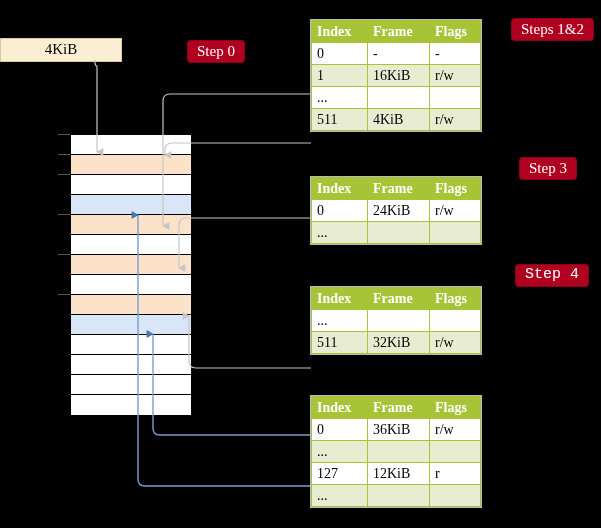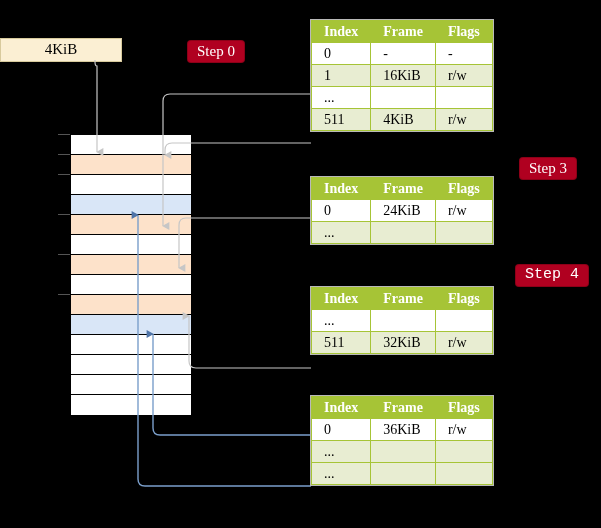--- a/index.html
+++ b/index.html
@@ -22,21 +22,21 @@
           border:1px solid #000;box-sizing:border-box;background:#fff;}
   .memrow{position:absolute;left:0;width:120px;box-sizing:border-box;
           border-bottom:1px solid #000;}
   .memrow.last{border-bottom:none;}
   .tick{position:absolute;width:12px;height:0;border-top:1px solid #555;}
 
   
   .ptable{position:absolute;border-collapse:collapse;
           font-size:14px;background:#fff;
           box-shadow:0 0 0 1px #b9b9b9;}
-  .ptable td,.ptable th{border:1px solid #A6C436;padding:1px 12px;
+  .ptable td,.ptable th{border:1px solid #A6C436;padding:1px 5px;
           height:22px;box-sizing:border-box;text-align:left;
           font-weight:normal;vertical-align:middle;white-space:nowrap;}
   .ptable th{background:#A6C436;color:#fff;font-weight:bold;
              font-family:"Liberation Serif",serif;font-size:14px;
              border:1px solid #A6C436;}
   .ptable tr.alt td{background:#E8EDD2;}
   .ptable tr.plain td{background:#fff;}
   .ptable td.hl{background:#FAF5A8;}
   .c-index{width:56px;}
   .c-frame{width:62px;}
@@ -49,20 +49,23 @@
 <body>
 
 <div id="stage">
 
   <div class="kib-box" style="left:0px;top:38px;width:120px;height:22px;">
     <span>4KiB</span>
   </div>
 
   <div class="badge" style="left:188px;top:41px;text-align:center;">
     <span>Step 0</span>
+  </div>
+  <div class="badge" style="left:512px;top:19px;">
+    <span>Steps 1&amp;2</span>
   </div>
   <div class="badge" style="left:520px;top:158px;">
     <span>Step 3</span>
   </div>
   <div class="badge" style="left:516px;top:265px;font-family:Liberation Mono, monospace;">
     <span>Step 4</span>
   </div>
 
   <div class="memcol" id="memcol">
       <div class="memrow" style="top: 0px; height: 20px; background: rgb(255, 255, 255);"></div>
@@ -196,20 +199,25 @@
         <tr class="plain">
           <td class="c-index">0</td>
           <td class="c-frame">36KiB</td>
           <td class="c-flags">r/w</td>
         </tr>
         <tr class="alt">
           <td class="c-index">...</td>
           <td class="c-frame"></td>
           <td class="c-flags"></td>
         </tr>
+        <tr class="plain">
+          <td class="c-index">127</td>
+          <td class="c-frame">12KiB</td>
+          <td class="c-flags">r</td>
+        </tr>
         <tr class="alt">
           <td class="c-index">...</td>
           <td class="c-frame"></td>
           <td class="c-flags"></td>
         </tr>
       </tbody>
     </table>
 
 <div class="tick" style="left: 58px; top: 134px;"></div>
     <div class="tick" style="left: 58px; top: 154px;"></div>

